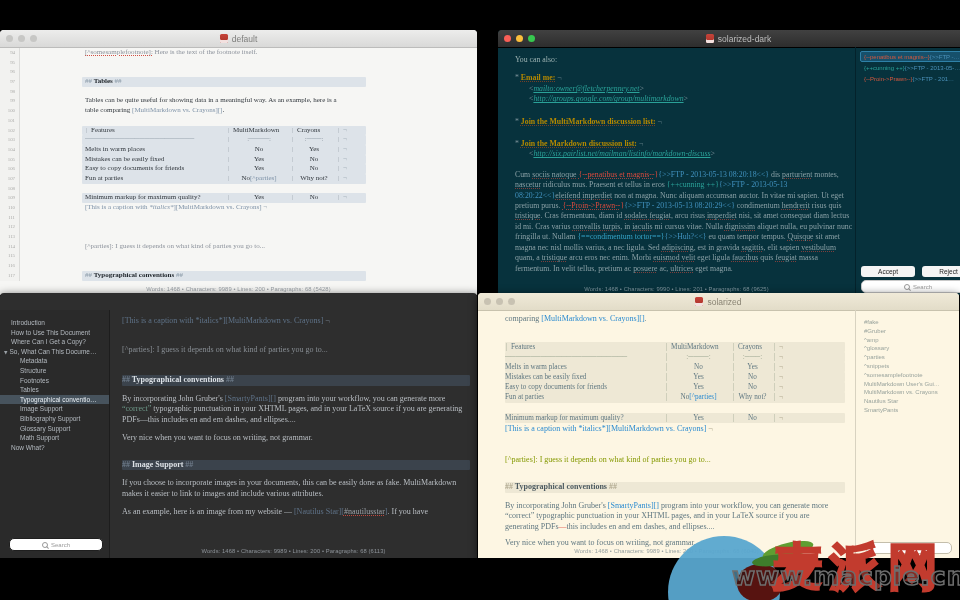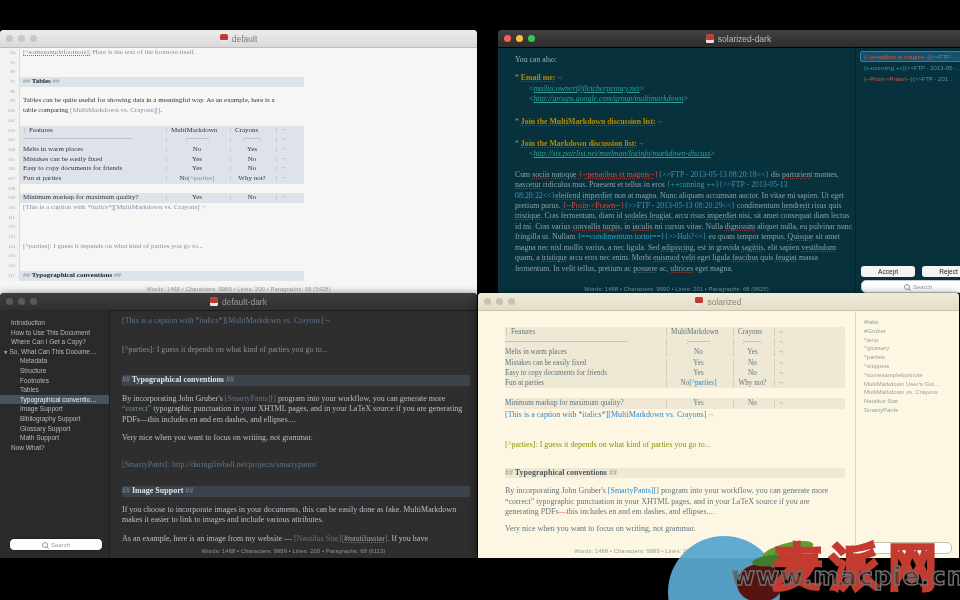--- a/index.html
+++ b/index.html
@@ -34,21 +34,21 @@
     display:flex;align-items:center;justify-content:center;height:11px;}
   
   .tl{left:0;top:30px;width:477px;height:265px;background:#f6f6f4;}
   .tl .titlebar{background:linear-gradient(#ededec,#d9d9d8);border-bottom:1px solid #bcbcbb;}
   .tl .lights i{background:#c7c7c5;}
   .tl .ttext{color:#7e7e7c;}
   .tl .rows{position:absolute;top:18px;left:0;right:0;}
   .tl .grow{height:9.7px;display:flex;}
   .tl .gut{width:15px;text-align:right;padding-right:4px;font-size:4.8px;line-height:9.7px;color:#a9a9a7;
     border-right:1px solid #dcdcda;background:#f2f2f0;flex:none;}
-  .tl .gline{width:284px;padding:0 3px;box-sizing:border-box;
+  .tl .gline{margin-left:62px;width:284px;padding:0 3px;box-sizing:border-box;
     font:7px/9.7px "Liberation Serif",serif;}
   .tl .band{background:#dde3e9;}
   .tl .b{color:#31373d;} .tl .d{color:#8d939c;} .tl .lk{color:#7f93a8;} .tl .lki{color:#7f93a8;font-style:italic;}
   .tl .fr{color:#8d939c;text-decoration:underline dotted #d24f43;}
   .tl .hh{color:#97a5b2;font-weight:bold;} .tl .hd{color:#22282e;font-weight:bold;}
   .tl .pl{color:#aab4bd;} .tl .pp{color:#9aa4ae;}
   .tl .statusbar{left:0;width:477px;bottom:3px;color:#9aa0a6;}
   
   .tr{left:498px;top:30px;width:481px;height:265px;background:#07323d;}
   .tr .titlebar{background:linear-gradient(#414141,#2d2d2d);border-bottom:1px solid #000;}
@@ -271,31 +271,20 @@
       <div class="btn" style="left:5px;top:219px;width:54px;">Accept</div>
       <div class="btn" style="left:66px;top:219px;width:53px;">Reject</div>
       <div class="searchbox" style="left:5px;top:233px;width:112px;height:11px;">
         <span class="mag"></span>
         <span>Search</span>
       </div>
     </div>
   </section>
 
   <section class="win bl">
-    <div class="titlebar">
-      <span class="lights">
-        <i></i>
-        <i></i>
-        <i></i>
-      </span>
-      <span class="twrap">
-        <span class="docicon"></span>
-        <span class="ttext">default-dark</span>
-      </span>
-    </div>
     <div class="sidebar">
       <div class="toc">
           <div class="toc-item d0"><span>Introduction</span></div>
           <div class="toc-item d0"><span>How to Use This Document</span></div>
           <div class="toc-item d0"><span>Where Can I Get a Copy?</span></div>
           <div class="toc-item d0"><span class="disc">▼</span><span>So, What Can This Docume…</span></div>
           <div class="toc-item d1"><span>Metadata</span></div>
           <div class="toc-item d1"><span>Structure</span></div>
           <div class="toc-item d1"><span>Footnotes</span></div>
           <div class="toc-item d1"><span>Tables</span></div>
@@ -310,41 +299,41 @@
         <span class="mag"></span>
         <span>Search</span>
       </div>
     </div>
     <div class="edit">
         <div class="line" style="margin-top: 6px;"><span class="seg lk">[This is a caption with </span><span class="seg lk">*italics*</span><span class="seg lk">][MultiMarkdown vs. Crayons]</span><span class="seg pl"> ¬</span></div>
         <div class="line" style="margin-top: 18px;"><span class="seg d">[^parties]: I guess it depends on what kind of parties you go to...</span></div>
         <div class="line band" style="margin-top: 20px;"><span class="seg hh">## </span><span class="seg hd">Typographical conventions</span><span class="seg hh"> ##</span></div>
         <div class="para" style="margin-top: 8px;"><span class="seg b">By incorporating John Gruber's </span><span class="seg lk">[SmartyPants][]</span><span class="seg b"> program into your workflow, you can generate more </span><span class="seg q">“correct”</span><span class="seg b"> typographic punctuation in your XHTML pages, and in your LaTeX source if you are generating PDFs—this includes en and em dashes, and ellipses....</span></div>
         <div class="line" style="margin-top: 8px;"><span class="seg b">Very nice when you want to focus on writing, not grammar.</span></div>
-        <div class="line" style="margin-top: 16px;"><span class="seg lk">[SmartyPants]: http://daringfireball.net/projects/smartypants/</span></div>
         <div class="line band" style="margin-top: 16px;"><span class="seg hh">## </span><span class="seg hd">Image Support</span><span class="seg hh"> ##</span></div>
         <div class="para" style="margin-top: 8px;"><span class="seg b">If you choose to incorporate images in your documents, this can be easily done as fake. MultiMarkdown makes it easier to link to images and include various attributes.</span></div>
         <div class="para" style="margin-top: 8px;"><span class="seg b">As an example, here is an image from my website — </span><span class="seg lk">[Nautilus Star][</span><span class="seg fr">#nautilusstar</span><span class="seg lk">]</span><span class="seg b">. If you have</span></div>
       </div>
     <div class="statusbar">Words: 1468 • Characters: 9989 • Lines: 200 • Paragraphs: 68 (6113)</div>
   </section>
 
   <section class="win br">
     <div class="titlebar">
       <span class="lights">
         <i></i>
         <i></i>
         <i></i>
       </span>
       <span class="twrap">
         <span class="docicon"></span>
         <span class="ttext">solarized</span>
       </span>
     </div>
     <div class="edit">
+        <div class="line" style="margin-top: 4px;"><span class="seg b">comparing </span><span class="seg lk">[MultiMarkdown vs. Crayons][]</span><span class="seg b">.</span></div>
         <div class="tbl" style="margin-top: 17px;">
           <div class="trow band"><span class="col al-l" style="width: 160px;"><span class="pipe-ch pp">|</span><span class="val"><span class="seg b">Features</span></span></span><span class="col al-l" style="width: 67px;"><span class="pipe-ch pp">|</span><span class="val"><span class="seg b">MultiMarkdown</span></span></span><span class="col al-l" style="width: 41px;"><span class="pipe-ch pp">|</span><span class="val"><span class="seg b">Crayons</span></span></span><span class="col al-l" style="width: 18px;"><span class="pipe-ch pp">|</span><span class="val"><span class="seg pl">¬</span></span></span></div>
           <div class="trow band"><span class="col al-n" style="width: 160px;"><span class="val"><span class="seg pp">────────────────────────</span></span></span><span class="col al-c" style="width: 67px;"><span class="pipe-ch pp">|</span><span class="val"><span class="seg pp">:────:</span></span></span><span class="col al-c" style="width: 41px;"><span class="pipe-ch pp">|</span><span class="val"><span class="seg pp">:───:</span></span></span><span class="col al-l" style="width: 18px;"><span class="pipe-ch pp">|</span><span class="val"><span class="seg pl">¬</span></span></span></div>
           <div class="trow band"><span class="col al-n" style="width: 160px;"><span class="val"><span class="seg b">Melts in warm places</span></span></span><span class="col al-c" style="width: 67px;"><span class="pipe-ch pp">|</span><span class="val"><span class="seg b">No</span></span></span><span class="col al-c" style="width: 41px;"><span class="pipe-ch pp">|</span><span class="val"><span class="seg b">Yes</span></span></span><span class="col al-l" style="width: 18px;"><span class="pipe-ch pp">|</span><span class="val"><span class="seg pl">¬</span></span></span></div>
           <div class="trow band"><span class="col al-n" style="width: 160px;"><span class="val"><span class="seg b">Mistakes can be easily fixed</span></span></span><span class="col al-c" style="width: 67px;"><span class="pipe-ch pp">|</span><span class="val"><span class="seg b">Yes</span></span></span><span class="col al-c" style="width: 41px;"><span class="pipe-ch pp">|</span><span class="val"><span class="seg b">No</span></span></span><span class="col al-l" style="width: 18px;"><span class="pipe-ch pp">|</span><span class="val"><span class="seg pl">¬</span></span></span></div>
           <div class="trow band"><span class="col al-n" style="width: 160px;"><span class="val"><span class="seg b">Easy to copy documents for friends</span></span></span><span class="col al-c" style="width: 67px;"><span class="pipe-ch pp">|</span><span class="val"><span class="seg b">Yes</span></span></span><span class="col al-c" style="width: 41px;"><span class="pipe-ch pp">|</span><span class="val"><span class="seg b">No</span></span></span><span class="col al-l" style="width: 18px;"><span class="pipe-ch pp">|</span><span class="val"><span class="seg pl">¬</span></span></span></div>
           <div class="trow band"><span class="col al-n" style="width: 160px;"><span class="val"><span class="seg b">Fun at parties</span></span></span><span class="col al-c" style="width: 67px;"><span class="pipe-ch pp">|</span><span class="val"><span class="seg b">No</span><span class="seg lk">[^parties]</span></span></span><span class="col al-c" style="width: 41px;"><span class="pipe-ch pp">|</span><span class="val"><span class="seg b">Why not?</span></span></span><span class="col al-l" style="width: 18px;"><span class="pipe-ch pp">|</span><span class="val"><span class="seg pl">¬</span></span></span></div>
           <div class="trow"></div>
           <div class="trow band"><span class="col al-n" style="width: 160px;"><span class="val"><span class="seg b">Minimum markup for maximum quality?</span></span></span><span class="col al-c" style="width: 67px;"><span class="pipe-ch pp">|</span><span class="val"><span class="seg b">Yes</span></span></span><span class="col al-c" style="width: 41px;"><span class="pipe-ch pp">|</span><span class="val"><span class="seg b">No</span></span></span><span class="col al-l" style="width: 18px;"><span class="pipe-ch pp">|</span><span class="val"><span class="seg pl">¬</span></span></span></div>
         </div>

